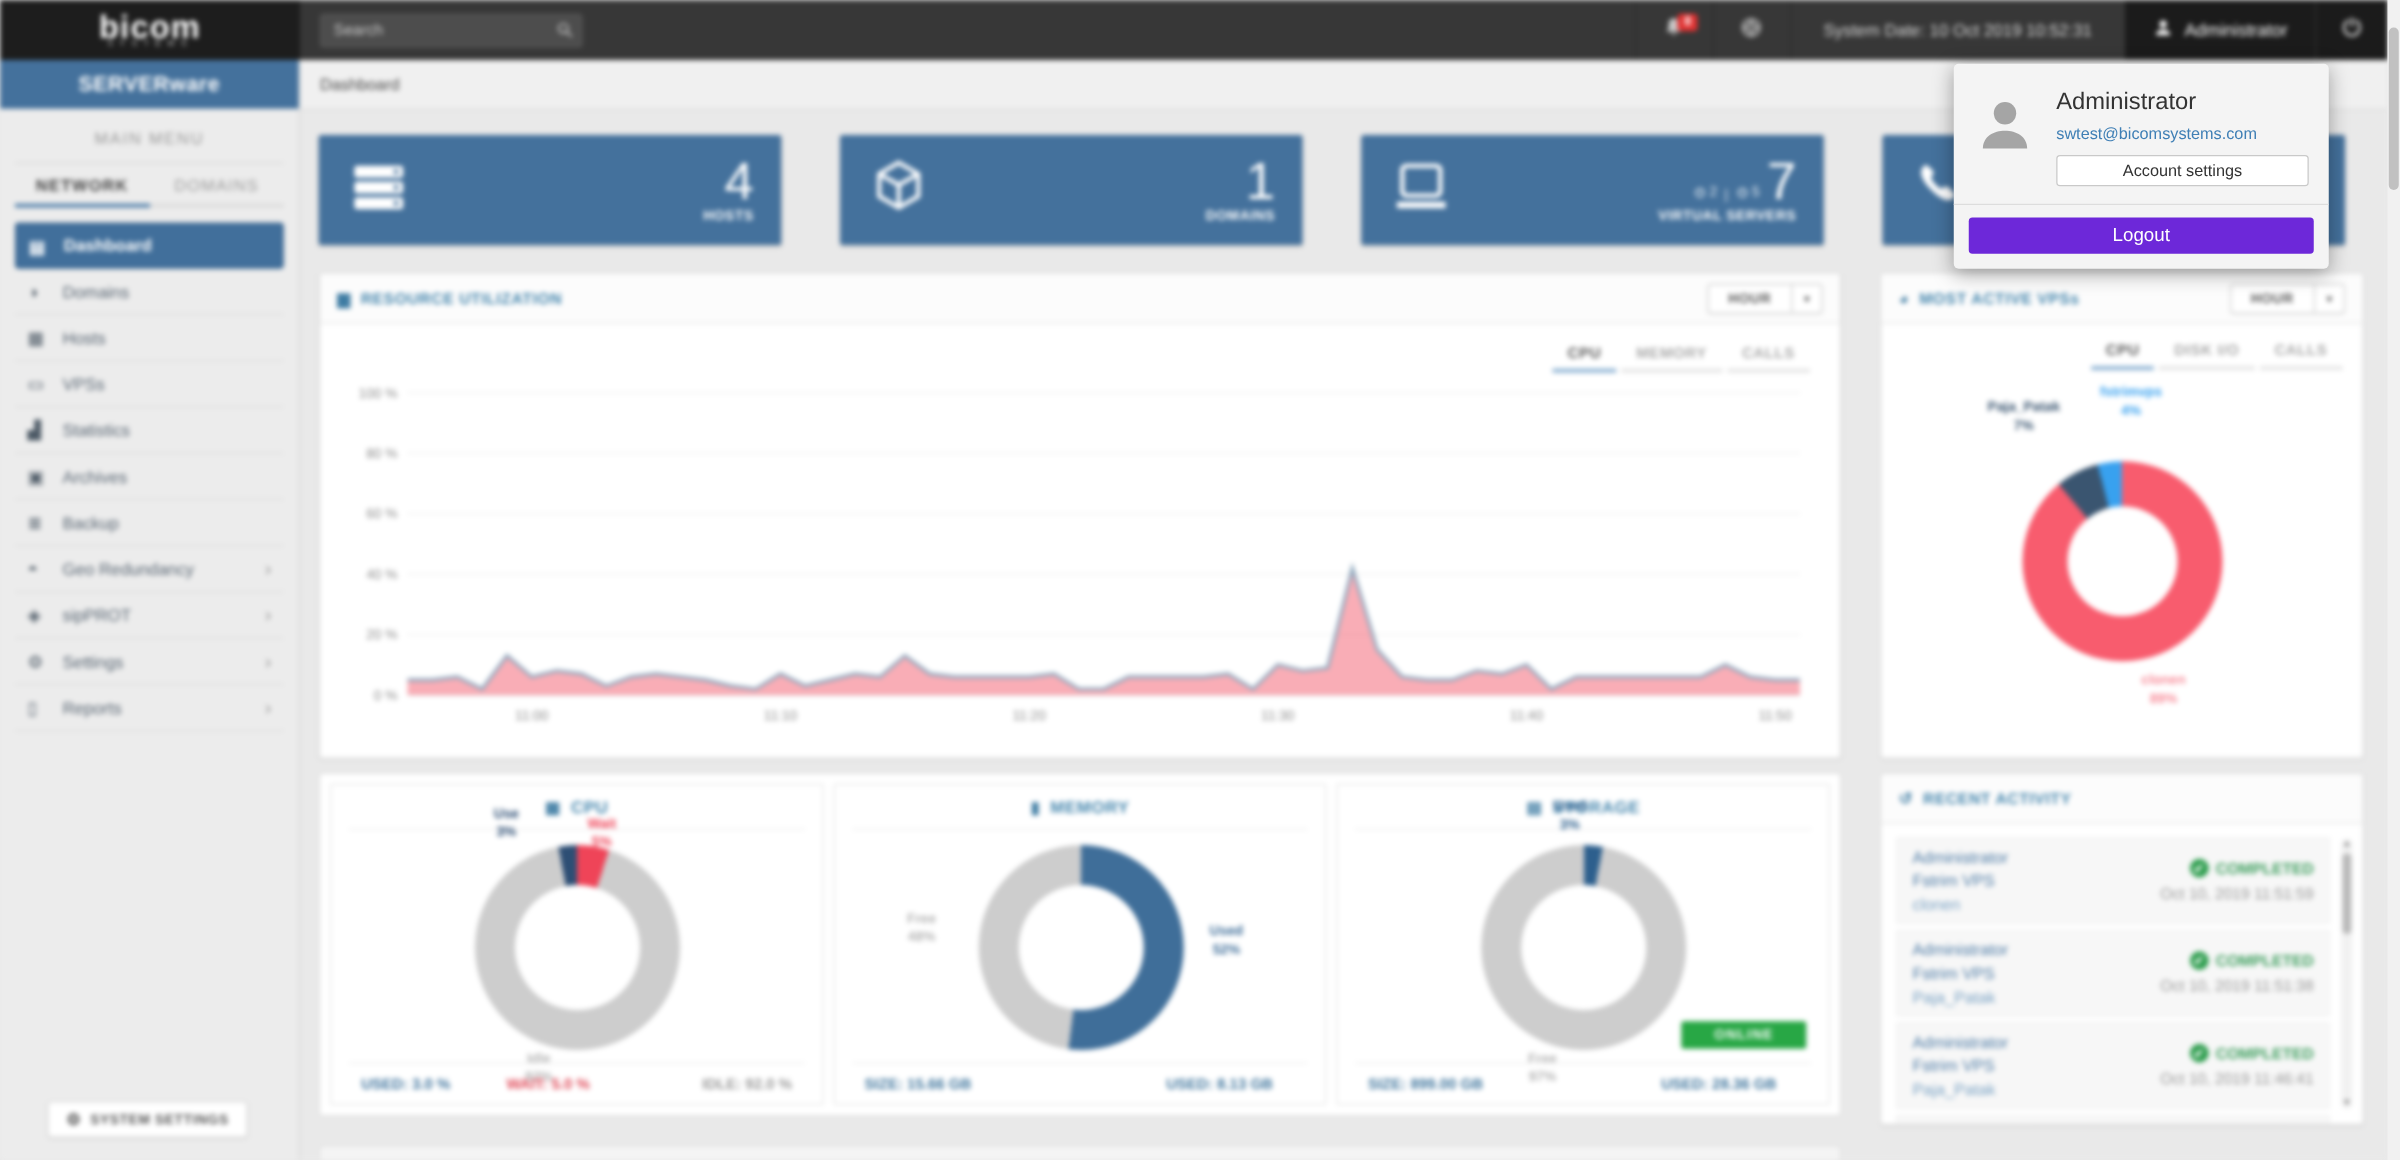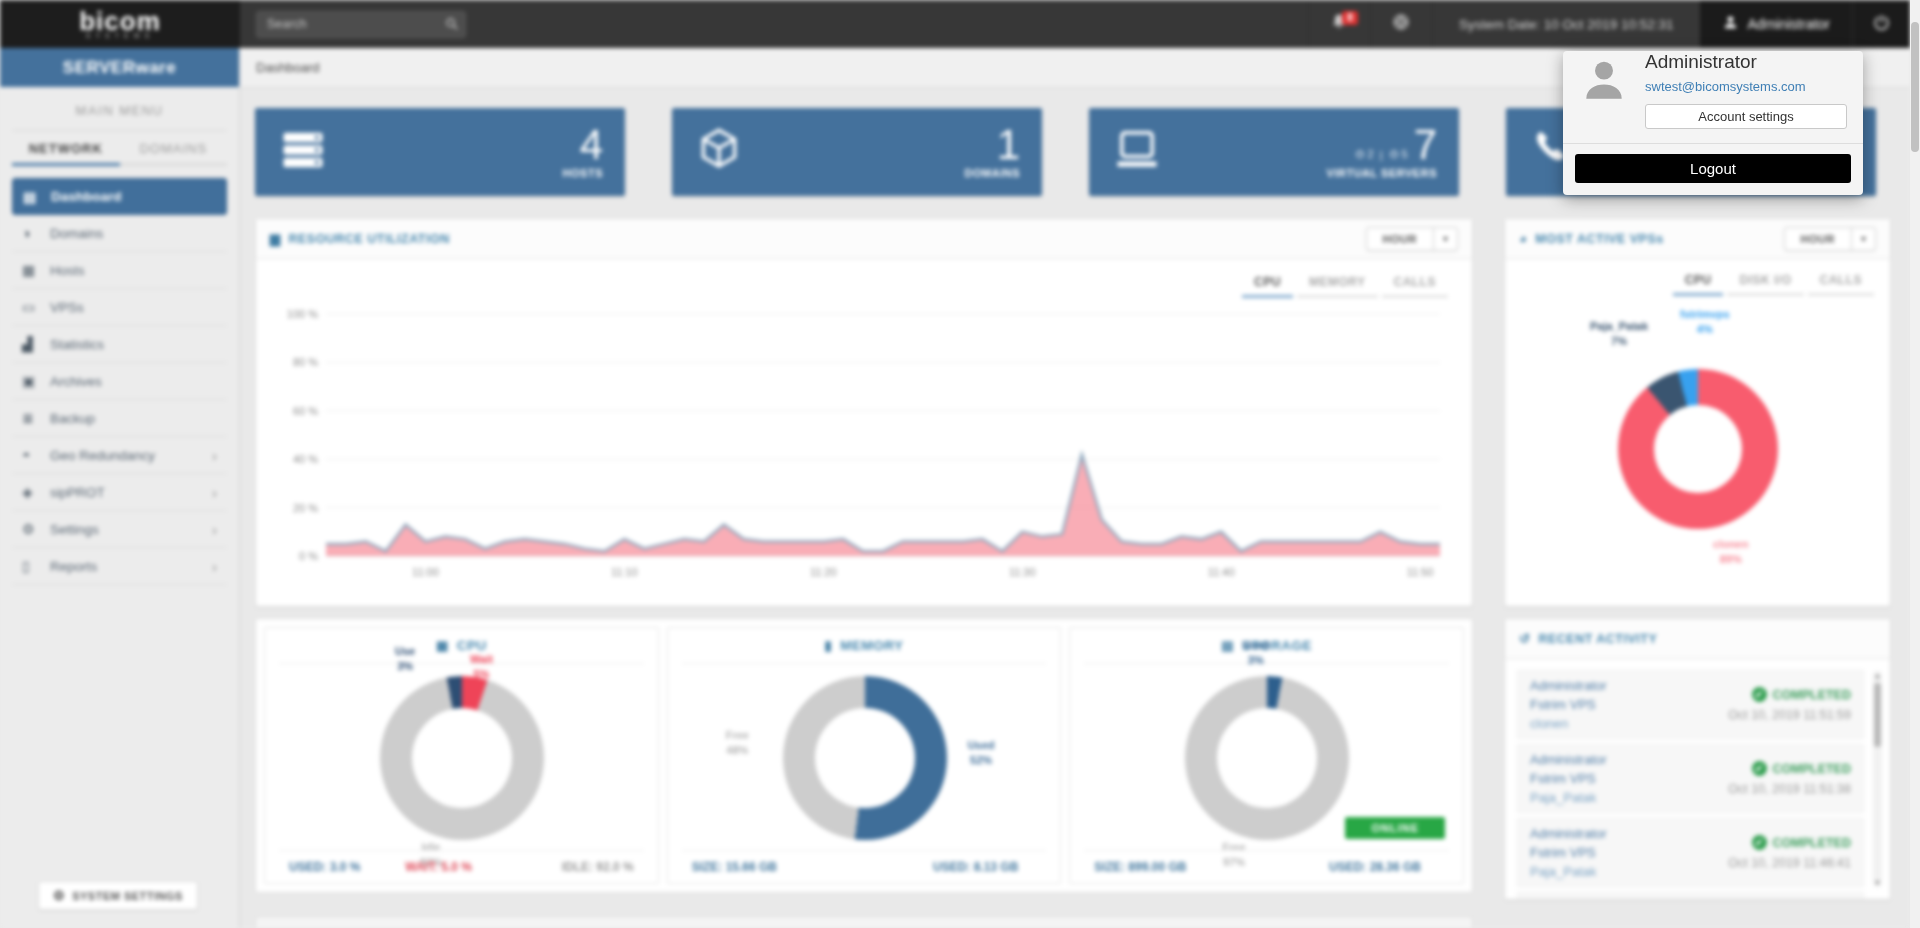--- a/index.html
+++ b/index.html
@@ -138,29 +138,29 @@
                border-radius:4px; }
   .ra-thumb { position:absolute; top:12px; left:1px; width:7px; height:64px; background:#b9b9b9; border-radius:3px; }
   .ra-arrow { position:absolute; left:0; width:9px; text-align:center; font-size:7px; color:#777; }
 
   .next-panel-strip { margin:23px 15px 0; height:12px; background:#f4f4f4; border:1px solid #ddd;
                       border-bottom:none; border-radius:3px 3px 0 0; }
 
   
   .user-menu { position:absolute; left:1563px; top:51px; width:300px; background:#f4f4f4;
                border-radius:4px; box-shadow:0 4px 16px rgba(0,0,0,.35); z-index:50; padding-bottom:12px; }
-  .um-top { display:flex; padding:0 16px 0; gap:16px; }
+  .um-top { display:flex; padding:20px 16px 0; gap:16px; }
   .um-avatar { width:50px; height:58px; display:flex; align-items:center; justify-content:center; }
   .um-info { flex:1; }
   .um-name { font-size:19px; color:#333; margin-bottom:6px; }
   .um-email { font-size:13px; color:#3f7fb5; margin-bottom:10px; cursor:pointer; }
   .um-acct-btn { width:100%; background:#fff; border:1px solid #c9c9c9; border-radius:3px; height:25px;
                  font-size:13px; color:#333; text-align:center; line-height:23px; cursor:pointer; }
   .um-divider { border-top:1px solid #ddd; margin:14px 0 10px; }
-  .um-logout { margin:0 12px; background:#000000; color:#fff; border-radius:3px; height:29px;
+  .um-logout { margin:0 12px; background:#6d28d9; color:#fff; border-radius:3px; height:29px;
                display:flex; align-items:center; justify-content:center; font-size:15px; cursor:pointer; }
 
   
   .page-scrollbar { position:absolute; right:0; top:0; width:10px; height:928px; background:#f1f1f1; z-index:60; }
   .page-scroll-thumb { position:absolute; top:22px; left:1px; width:8px; height:130px; background:#c1c1c1;
                        border-radius:4px; }
 </style>
 </head>
 <body>
 

